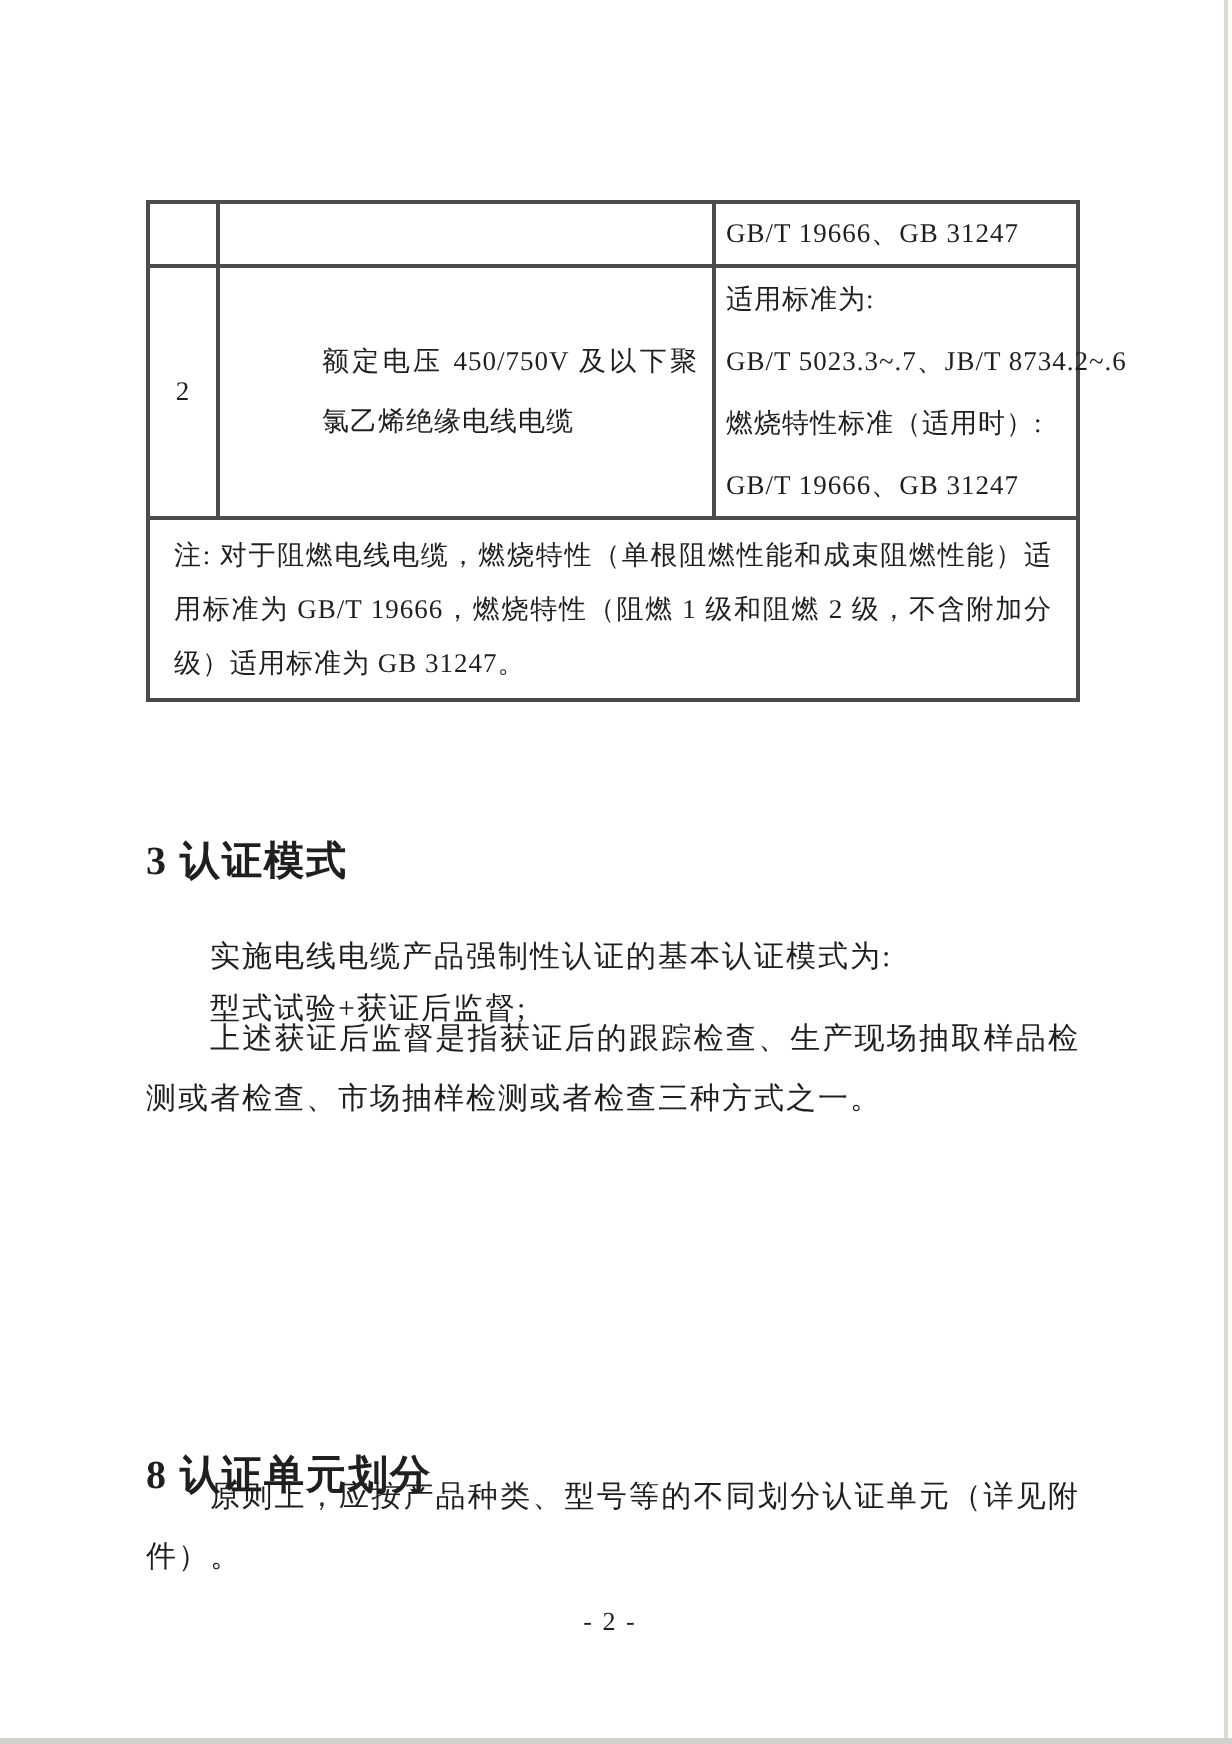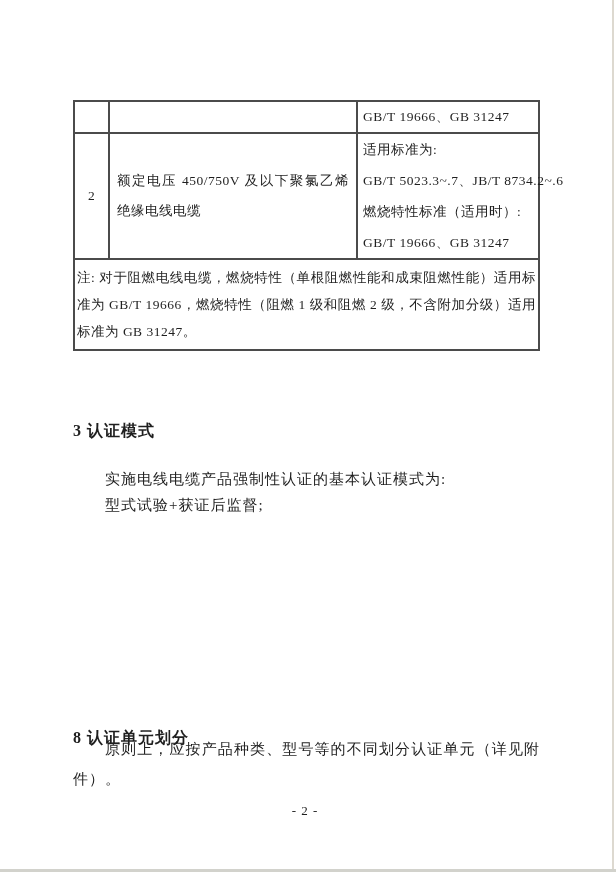--- a/index.html
+++ b/index.html
@@ -45,27 +45,28 @@
   .col-num  { width: 35px;  text-align: center; }
   .col-prod { width: 248px; }
   .col-std  { width: 182px; }
   .row-cont td { height: 32px; }
   .row-main td { height: 124px; }
   .cell-prod-inner {
     padding: 0 7px;
     line-height: 30px;
     text-align: justify;
     text-justify: inter-character;
+    margin-left: 44px;
   }
   .cell-std-inner { padding: 0 5px; }
   .std-line { line-height: 31px; white-space: nowrap; }
   .row-cont .std-line { line-height: 16px; }
   .note-row td {
     height: 63px;
-    padding: 4px 2px;
+    padding: 4px 12px;
     line-height: 27px;
     text-align: justify;
     text-justify: inter-character;
     vertical-align: middle;
   }
 
   
   .para {
     position: absolute;
     left: 73px;
@@ -74,21 +75,21 @@
     line-height: 30px;
     letter-spacing: 1px;
     text-align: justify;
     text-justify: inter-character;
   }
   .indent { text-indent: 32px; }
   .heading {
     position: absolute;
     left: 73px;
     width: 467px;
-    font-size: 16px;
+    font-size: 20px;
     font-weight: bold;
     letter-spacing: 1px;
     line-height: 20px;
   }
   .pagenum {
     position: absolute;
     left: 73px; top: 803px;
     width: 464px;
     text-align: center;
     font-size: 13px;
@@ -137,20 +138,21 @@
     <tr class="note-row">
       <td colspan="3">注: 对于阻燃电线电缆，燃烧特性（单根阻燃性能和成束阻燃性能）适用标准为 GB/T 19666，燃烧特性（阻燃 1 级和阻燃 2 级，不含附加分级）适用标准为 GB 31247。</td>
     </tr>
   </tbody>
     </table>
 
 
   <div class="heading h-sec3">3 认证模式</div>
   <div class="para indent p-s3-1">实施电线电缆产品强制性认证的基本认证模式为:</div>
   <div class="para indent p-s3-2">型式试验+获证后监督;</div>
+  <div class="para indent p-s3-3">上述获证后监督是指获证后的跟踪检查、生产现场抽取样品检测或者检查、市场抽样检测或者检查三种方式之一。</div>
 
   <div class="heading h-sec4">8 认证单元划分</div>
   <div class="para indent p-s4-1">原则上，应按产品种类、型号等的不同划分认证单元（详见附件）。</div>
 
   <div class="pagenum">- 2 -</div>
 
   <div class="edge-right"></div>
   <div class="edge-bottom"></div>
 </div>
 

